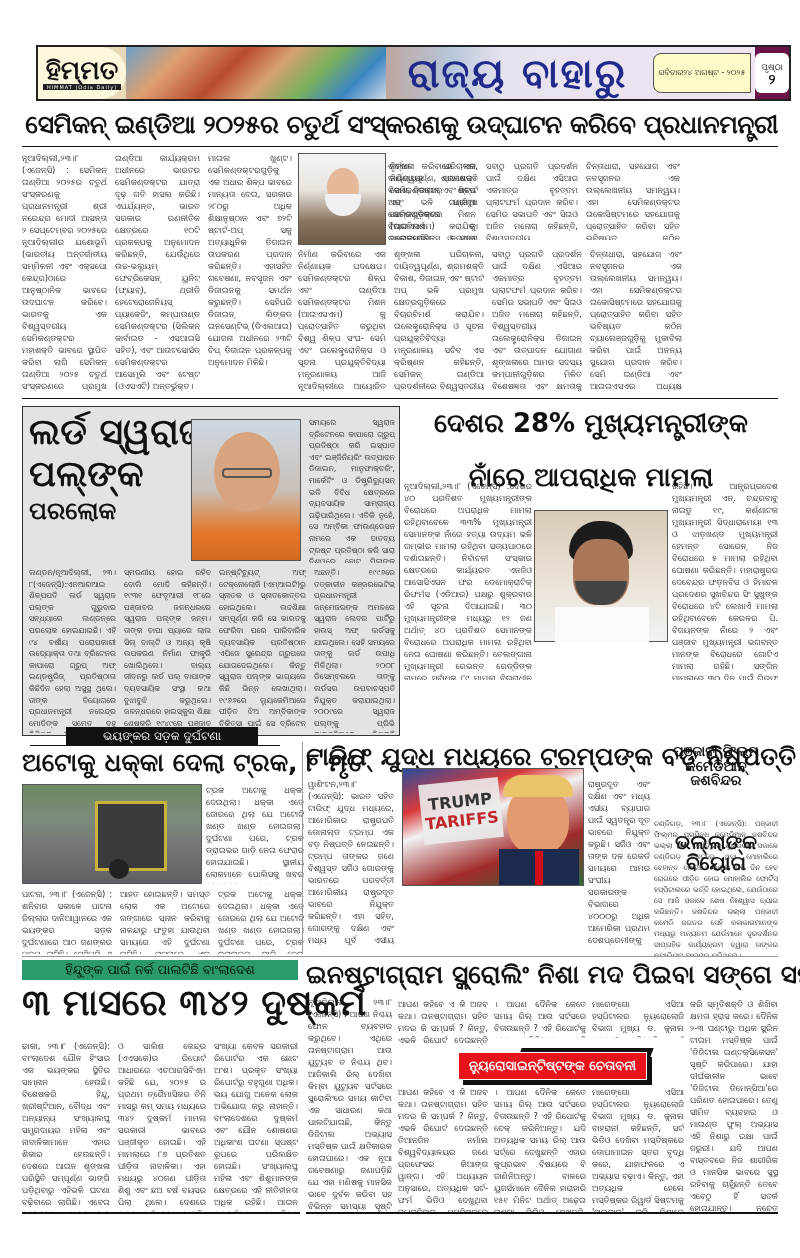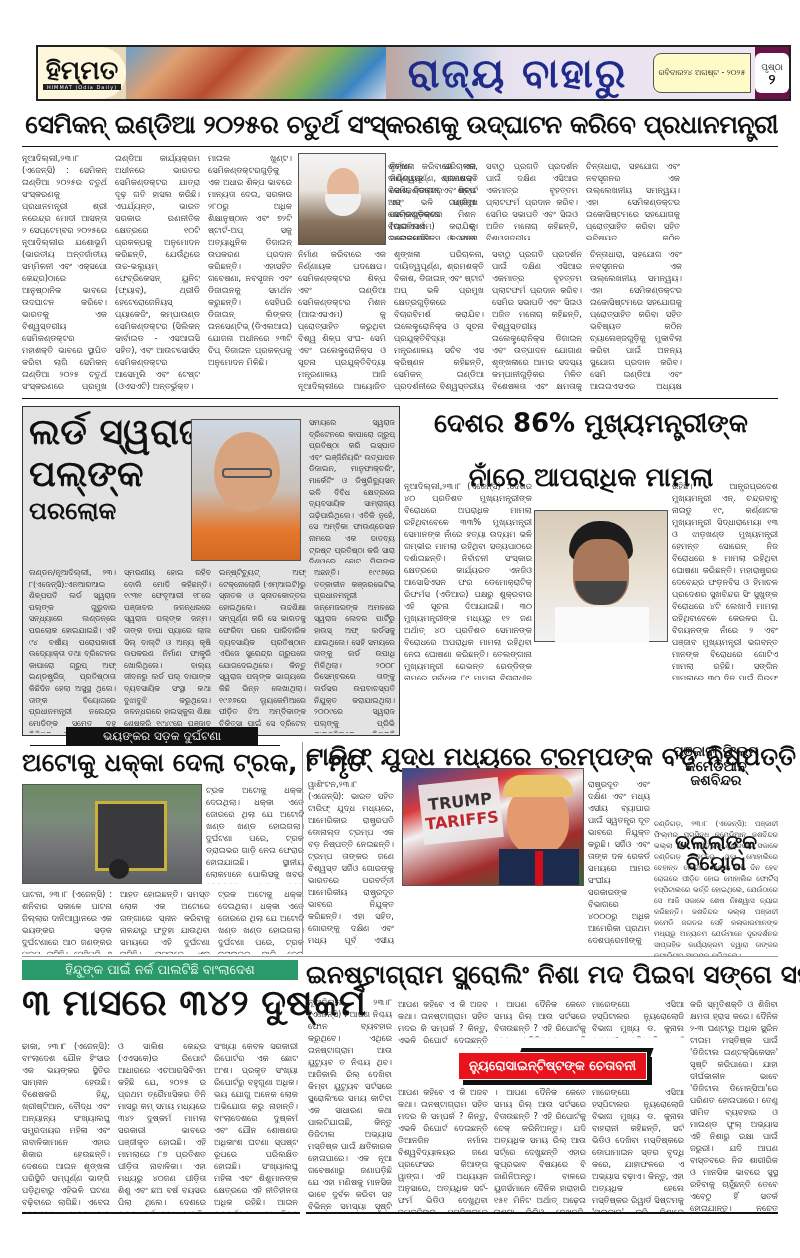--- a/index.html
+++ b/index.html
@@ -17,21 +17,21 @@
   .pagebox-inner { width: 36px; height: 40px; background: #fff; border-radius: 6px; display: flex; flex-direction: column; align-items: center; justify-content: center; font-size: 9px; line-height: 12px; }
   .pagebox-inner b { font-size: 14px; }
   .lead-headline { left: 22px; top: 110px; width: 756px; font-size: 25px; font-weight: bold; text-align: right; white-space: nowrap; letter-spacing: -0.5px; }
   .cols { display: flex; gap: 8px; }
   .col { font-size: 8.3px; line-height: 12px; text-align: justify; color: #222; overflow: hidden; }
   .photo { background: #ddd; border: 1px solid #555; }
   .caption-box { background: #e3e3e3; border: 1px solid #333; }
   .big-h { font-weight: bold; line-height: 1.05; }
   .rule { background: #111; height: 2px; }
   .kicker-black { background: #111; color: #fff; font-size: 12px; text-align: center; }
-  .kicker-green { background: #2b9a6a; color: #ffffff; font-size: 13px; text-align: center; }
+  .kicker-green { background: #2b9a6a; color: #000000; font-size: 13px; text-align: center; }
   .redbox { background: #e8131b; color: #fff; font-size: 13px; font-weight: bold; padding: 5px 10px; border: 1px solid #fff; box-shadow: 5px 5px 0 #111; white-space: nowrap; }
 </style>
 </head>
 <body>
 
 <div class="abs masthead">
   <div class="logo">
     <div class="logo-main">ହିମ୍ମତ</div>
     <div class="logo-sub">HIMMAT (Odia Daily)</div>
   </div>
@@ -87,21 +87,21 @@
   </div>
   <div class="col" style="position:absolute;left:286px;top:10px;width:86px;height:146px;font-size:7.8px;line-height:11.6px;">ସମୟରେ ସ୍ୱରାଜ ବ୍ରିଟେନରେ କାପାରୋ ଗ୍ରୁପ୍ ପ୍ରତିଷ୍ଠା କରି ଇସ୍ପାତ ଏବଂ ଇଞ୍ଜିନିୟରିଂ ଉତ୍ପାଦନ ଡିଜାଇନ, ମାନୁଫାକ୍ଚରିଂ, ମାର୍କେଟିଂ ଓ ଡିଷ୍ଟ୍ରିବ୍ୟୁସନ୍ ଭଳି ବିବିଧ କ୍ଷେତ୍ରରେ ବ୍ୟବସାୟିକ ସାମ୍ରାଜ୍ୟ ଗଢ଼ିପାରିଥିଲେ। ଏତିକି ନୁହେଁ, ସେ ଅମ୍ବିକା ଫାଉଣ୍ଡେସନ ନାମରେ ଏକ ଦାତବ୍ୟ ଟ୍ରଷ୍ଟ ପ୍ରତିଷ୍ଠା କରି ସାରା ବିଶ୍ୱରେ ଛୋଟ ପିଲାଙ୍କ ସ୍ୱାସ୍ଥ୍ୟ ଓ ଶିକ୍ଷା ପାଇଁ ବିପୁଳ ଅର୍ଥ ଦାନ କରିଥିଲେ।</div>
   <div class="cols" style="position:absolute;left:6px;top:160px;width:366px;height:166px;">
     <div class="col" style="width:87px;height:166px;font-size:7.8px;line-height:11.6px;">ଲଣ୍ଡନ/ନୂଆଦିଲ୍ଲୀ, ୨୩।୮(ଏଜେନ୍ସି):ଏନଆରଆଇ ଶିଳ୍ପପତି ଲର୍ଡ ସ୍ୱରାଜ ପଲ୍‌ଙ୍କ ଗୁରୁବାର ସନ୍ଧ୍ୟାରେ ଲଣ୍ଡନ୍‌ରେ ପରଲୋକ ହୋଇଯାଇଛି। ଏହି ୯୪ ବର୍ଷୀୟ ପରୋପକାରୀ ଉଦ୍ୟୋକ୍ତା ତଥା ବ୍ରିଟେନର କାପାରୋ ଗ୍ରୁପ୍ ଅଫ୍ ଇଣ୍ଡଷ୍ଟ୍ରିଜ୍ ପ୍ରତିଷ୍ଠାତା କିଛିଦିନ ହେଲା ଅସୁସ୍ଥ ଥିଲେ। ତାଙ୍କ ବିୟୋଗରେ ପ୍ରଧାନମନ୍ତ୍ରୀ ନରେନ୍ଦ୍ର ମୋଦିଙ୍କ ସମେତ ବହୁ ବିଶିଷ୍ଟ ବ୍ୟକ୍ତି ଶୋକ ପ୍ରକାଶ କରିଛନ୍ତି।</div>
     <div class="col" style="width:87px;height:166px;font-size:7.8px;line-height:11.6px;">ସ୍ମରଣୀୟ ହୋଇ ରହିବ ବୋଲି ମୋଦି କହିଛନ୍ତି। ୧୯୩୧ ଫେବୃଆରୀ ୧୮ରେ ପଞ୍ଜାବର ଜଳନ୍ଧରରେ ସ୍ୱରାଜ ପଲ୍‌ଙ୍କ ଜନ୍ମ। ତାଙ୍କ ବାପା ପ୍ୟାରେ ଲାଲ ସିଲ୍ ବାଲ୍‌ଟି ଓ ଅନ୍ୟ କୃଷି ଉପକରଣ ନିର୍ମାଣ ଫାକ୍ଟ୍ରି ଖୋଲିଥିଲେ। ବାଲ୍ୟ ଜୀବନରୁ ଲର୍ଡ ପଲ୍ ବାପାଙ୍କ ବ୍ୟବସାୟିକ ସଂସ୍ଥା କଥା ବୁଝାବୁଝି କରୁଥିଲେ। ଜଳନ୍ଧରରେ ହାଇସ୍କୁଲ ଶିକ୍ଷା ଶେଷକରି ୧୯୪୯ରେ ପଞ୍ଜାବ ବିଶ୍ୱବିଦ୍ୟାଳୟରୁ ବିଜ୍ଞାନରେ ସ୍ନାତକ।</div>
     <div class="col" style="width:87px;height:166px;font-size:7.8px;line-height:11.6px;">ଇନ୍‌ଷ୍ଟିଚ୍ୟୁଟ୍ ଅଫ୍ ଟେକ୍ନୋଲୋଜି (ଏମ୍‌ଆଇଟି)ରୁ ସ୍ନାତକ ଓ ସ୍ନାତକୋତ୍ତର ହୋଇଥିଲେ। ଉଚ୍ଚଶିକ୍ଷା ସମ୍ପୂର୍ଣ୍ଣ କରି ସେ ଭାରତକୁ ଫେରିବା ପରେ ପାରିବାରିକ ବ୍ୟବସାୟିକ ପ୍ରତିଷ୍ଠାନ ଏପିଜେ ସୁରେନ୍ଦ୍ର ଗ୍ରୁପରେ ଯୋଗଦେଇଥିଲେ। କିନ୍ତୁ ସ୍ୱରାଜ ପଲ୍‌ଙ୍କ ଭାଗ୍ୟରେ କିଛି ଭିନ୍ନ ଲେଖାଥିଲା। ୧୯୬୬ରେ ଲ୍ୟୁକେମିଆରେ ପୀଡ଼ିତ ଝିଅ ଅମ୍ବିକାଙ୍କ ଚିକିତ୍ସା ପାଇଁ ସେ ବ୍ରିଟେନ୍ ଯାଇଥିଲେ।</div>
     <div class="col" style="width:81px;height:166px;font-size:7.8px;line-height:11.6px;">ଅଛନ୍ତି। ୧୯୯୬ରେ ତତ୍କାଳୀନ କଞ୍ଜରଭେଟିଭ୍ ପ୍ରଧାନମନ୍ତ୍ରୀ ଜନ୍‌ମେଜରଙ୍କ ଅମଳରେ ସ୍ୱରାଜ ଲେବର ପାର୍ଟିରୁ ହାଉସ୍ ଅଫ୍ ଲର୍ଡସକୁ ଯାଇଥିଲେ। ସେହି ସମୟରେ ତାଙ୍କୁ ଲର୍ଡ ଉପାଧି ମିଳିଥିଲା। ୨୦୦୮ ଡିସେମ୍ବରରେ ତାଙ୍କୁ ଲର୍ଡସର ଉପବାଚସ୍ପତି ନିଯୁକ୍ତ କରାଯାଇଥିଲା। ୨୦୦୯ରେ ସ୍ୱରାଜ ପଲ୍‌ଙ୍କୁ ପ୍ରିଭି କାଉନ୍ସିଲରେ ନିଯୁକ୍ତି ପ୍ରଦାନ କରାଯାଇଥିଲା। ୧୯୮୩ରେ ଭାରତ ସରକାର ତାଙ୍କୁ ପଦ୍ମଭୂଷଣ ଉପାଧିରେ ଭୂଷିତ କରିଥିଲେ।</div>
   </div>
 </div>
 
-<div class="abs big-h" style="left:404px;top:410px;width:374px;font-size:26px;text-align:center;">ଦେଶର 86% ମୁଖ୍ୟମନ୍ତ୍ରୀଙ୍କ</div>
+<div class="abs big-h" style="left:404px;top:410px;width:374px;font-size:26px;text-align:center;">ଦେଶର 28% ମୁଖ୍ୟମନ୍ତ୍ରୀଙ୍କ</div>
 <div class="abs big-h" style="left:404px;top:464px;width:374px;font-size:26px;text-align:center;">ନାଁରେ ଆପରାଧିକ ମାମଲା</div>
 <div class="abs col" style="left:404px;top:480px;width:128px;height:200px;">ନୂଆଦିଲ୍ଲୀ,୨୩।୮ (ଏଜେନ୍ସି) :ଦେଶର ୪୦ ପ୍ରତିଶତ ମୁଖ୍ୟମନ୍ତ୍ରୀଙ୍କ ବିରୋଧରେ ଅପରାଧିକ ମାମଲା ରହିଥିବାବେଳେ ୩୩% ମୁଖ୍ୟମନ୍ତ୍ରୀ ସେମାନଙ୍କ ନାଁରେ ହତ୍ୟା ଉଦ୍ୟମ ଭଳି ଗମ୍ଭୀର ମାମଲା ରହିଥିବା ସତ୍ୟପାଠରେ ଦର୍ଶାଇଛନ୍ତି। ନିର୍ବାଚନୀ ସଂସ୍କାର କ୍ଷେତ୍ରରେ କାର୍ଯ୍ୟରତ ଏନଜିଓ ଆସୋସିଏସନ ଫର ଡେମୋକ୍ରାଟିକ୍ ରିଫର୍ମସ (ଏଡିଆର) ପକ୍ଷରୁ ଶୁକ୍ରବାର ଏହି ସୂଚନା ଦିଆଯାଇଛି। ୩୦ ମୁଖ୍ୟମନ୍ତ୍ରୀଙ୍କ ମଧ୍ୟରୁ ୧୨ ଜଣ ଅର୍ଥାତ୍ ୪୦ ପ୍ରତିଶତ ସେମାନଙ୍କ ବିରୋଧରେ ଅପରାଧିକ ମାମଲା ରହିଥିବା ନେଇ ଘୋଷଣା କରିଛନ୍ତି। ତେଲଙ୍ଗାନା ମୁଖ୍ୟମନ୍ତ୍ରୀ ରେଭନ୍ତ ରେଡ୍ଡିଙ୍କ ନାମରେ ସର୍ବାଧିକ ୮୯ ମାମଲା ବିଚାରାଧୀନ ରହିଛି। ତାଙ୍କ ପରେ ତାମିଲନାଡୁ ମୁଖ୍ୟମନ୍ତ୍ରୀ ଏମ୍.କେ. ଷ୍ଟାଲିନଙ୍କ ବିରୋଧରେ ୪୭ ମାମଲା।</div>
 <div class="abs photo" style="left:534px;top:510px;width:134px;height:132px;background:linear-gradient(180deg,#d7cbb8 0%,#e9e1d4 50%,#f2f2f2 100%);">
   <div style="position:absolute;left:34px;top:10px;width:64px;height:40px;border-radius:30px 30px 10px 10px;background:#1c1c1c;"></div>
   <div style="position:absolute;left:38px;top:28px;width:56px;height:66px;border-radius:40%;background:#a9785a;"></div>
   <div style="position:absolute;left:40px;top:70px;width:52px;height:24px;border-radius:0 0 26px 26px;background:#444;"></div>
   <div style="position:absolute;left:20px;top:96px;width:94px;height:36px;background:#fafafa;"></div>
 </div>
 <div class="abs col" style="left:672px;top:480px;width:106px;height:200px;">ରହିଛି। ଆନ୍ଧ୍ରପ୍ରଦେଶ ମୁଖ୍ୟମନ୍ତ୍ରୀ ଏନ୍. ଚନ୍ଦ୍ରବାବୁ ନାଇଡୁ ୧୯, କର୍ଣ୍ଣାଟକ ମୁଖ୍ୟମନ୍ତ୍ରୀ ସିଦ୍ଧାରାମେୟା ୧୩ ଓ ଝାଡ଼ଖଣ୍ଡ ମୁଖ୍ୟମନ୍ତ୍ରୀ ହେମନ୍ତ ସୋରେନ୍ ନିଜ ବିରୋଧରେ ୫ ମାମଲା ରହିଥିବା ଘୋଷଣା କରିଛନ୍ତି। ମହାରାଷ୍ଟ୍ରର ଦେବେନ୍ଦ୍ର ଫଡ଼ନବିସ ଓ ହିମାଚଳ ପ୍ରଦେଶର ସୁଖବିନ୍ଦର ସିଂ ସୁଖୁଙ୍କ ବିରୋଧରେ ୪ଟି ଲେଖାଏଁ ମାମଲା ରହିଥିବାବେଳେ କେରଳର ପି. ବିଜୟନଙ୍କ ନାଁରେ ୨ ଏବଂ ପଞ୍ଜାବ ମୁଖ୍ୟମନ୍ତ୍ରୀ ଭଗବନ୍ତ ମାନଙ୍କ ବିରୋଧରେ ଗୋଟିଏ ମାମଲା ରହିଛି। ସଙ୍ଗିନ ମାମଲାରେ ୩୦ ଦିନ ପାଇଁ ଗିରଫ ହେଲେ ପ୍ରଧାନମନ୍ତ୍ରୀ, ମୁଖ୍ୟମନ୍ତ୍ରୀ ଓ ଅନ୍ୟ ମନ୍ତ୍ରୀମାନଙ୍କୁ ପଦରୁ ହଟାଇବା ନେଇ କେନ୍ଦ୍ର ସରକାର ଆଣିଥିବା ୩ ବିଲ୍ ସଂସଦରେ ପେଶ ହେବା ପରେ ଏଡିଆର ପକ୍ଷରୁ ଉକ୍ତ ରିପୋର୍ଟ ପ୍ରକାଶିତ ହୋଇଛି।</div>
 

